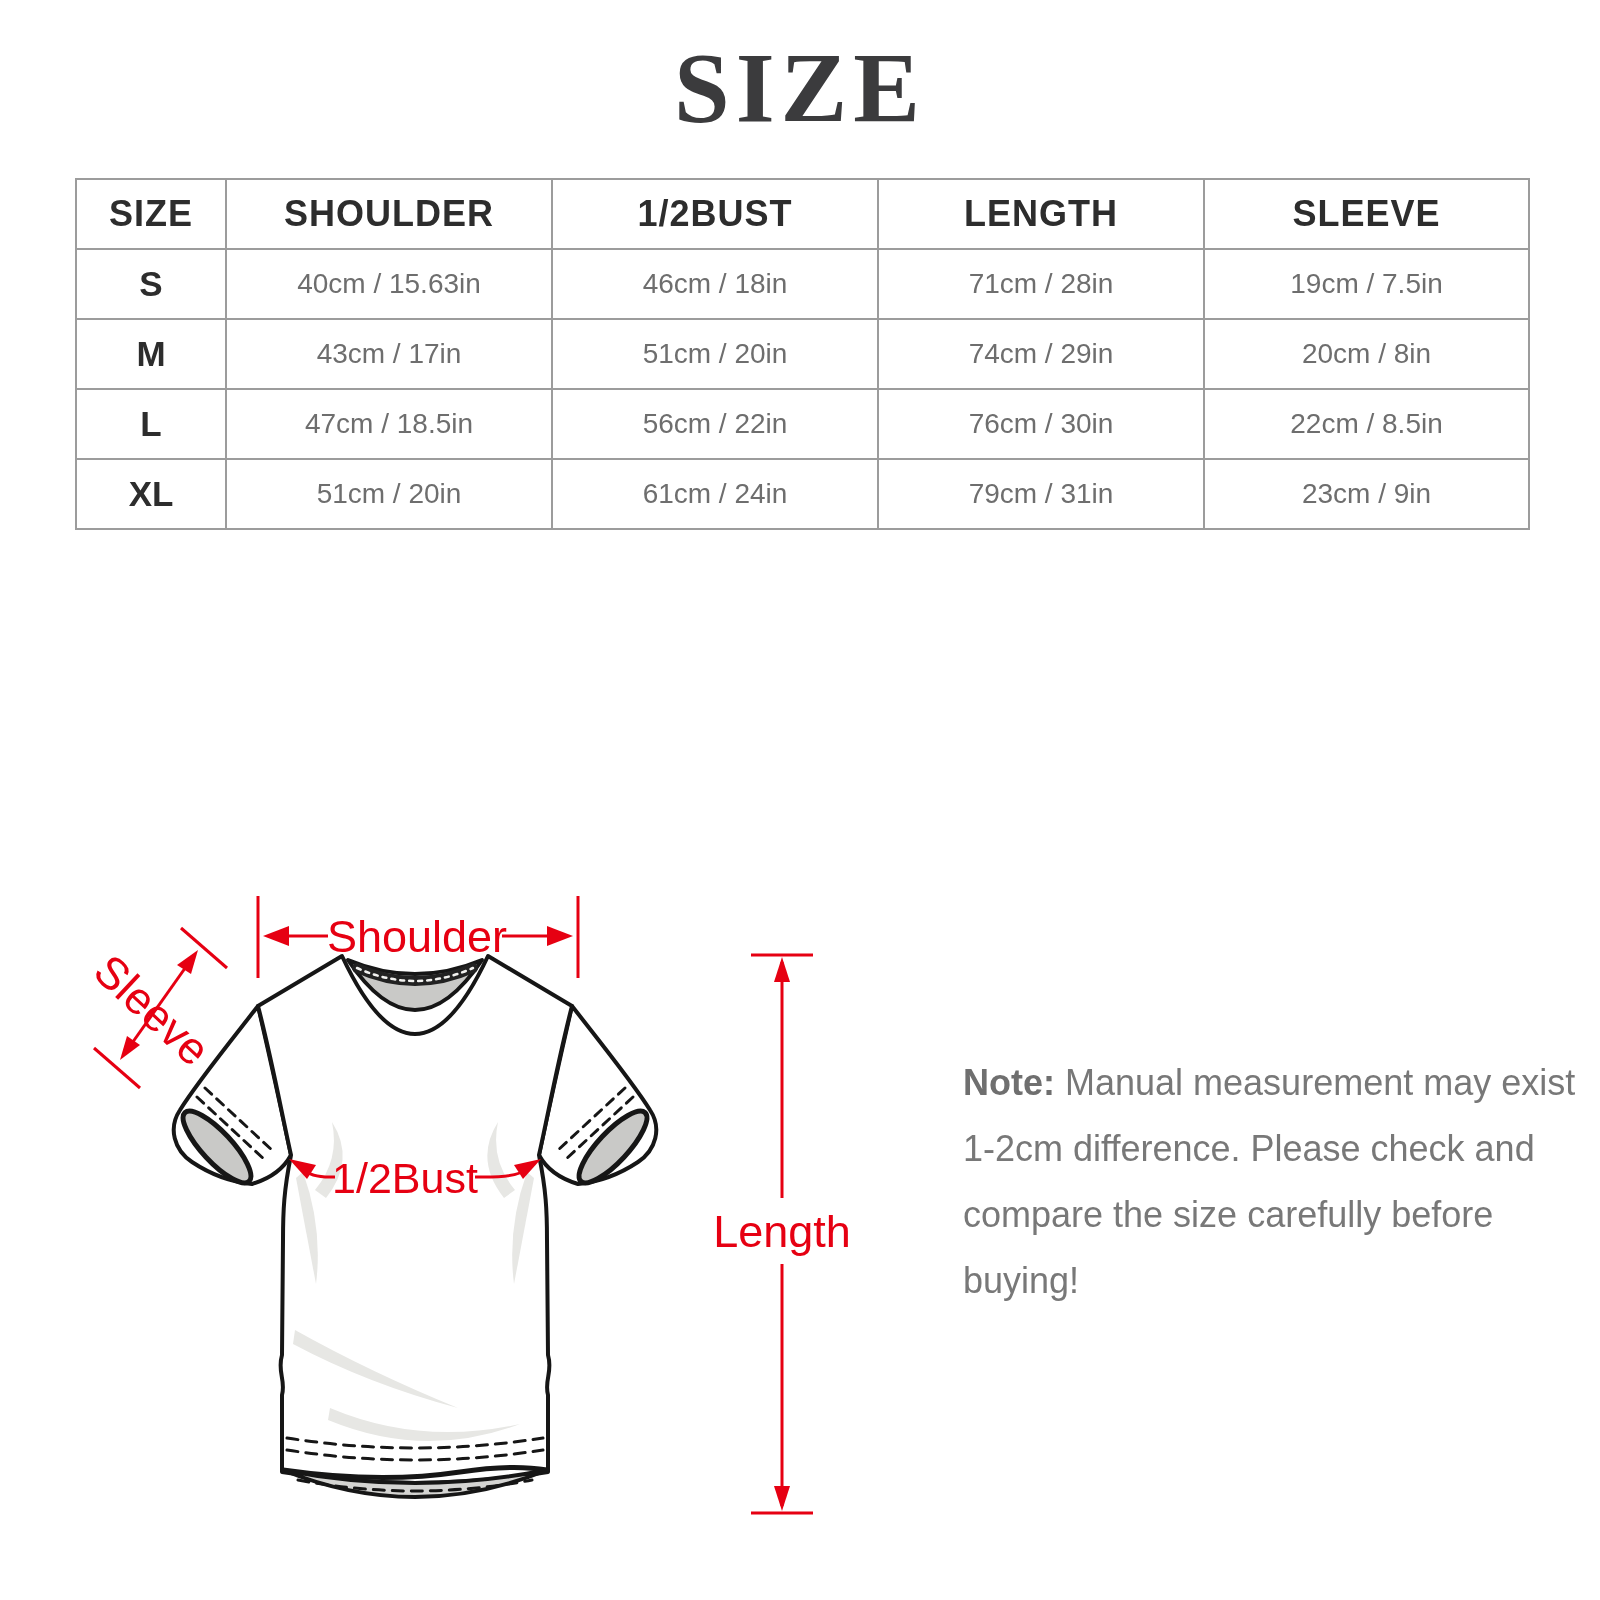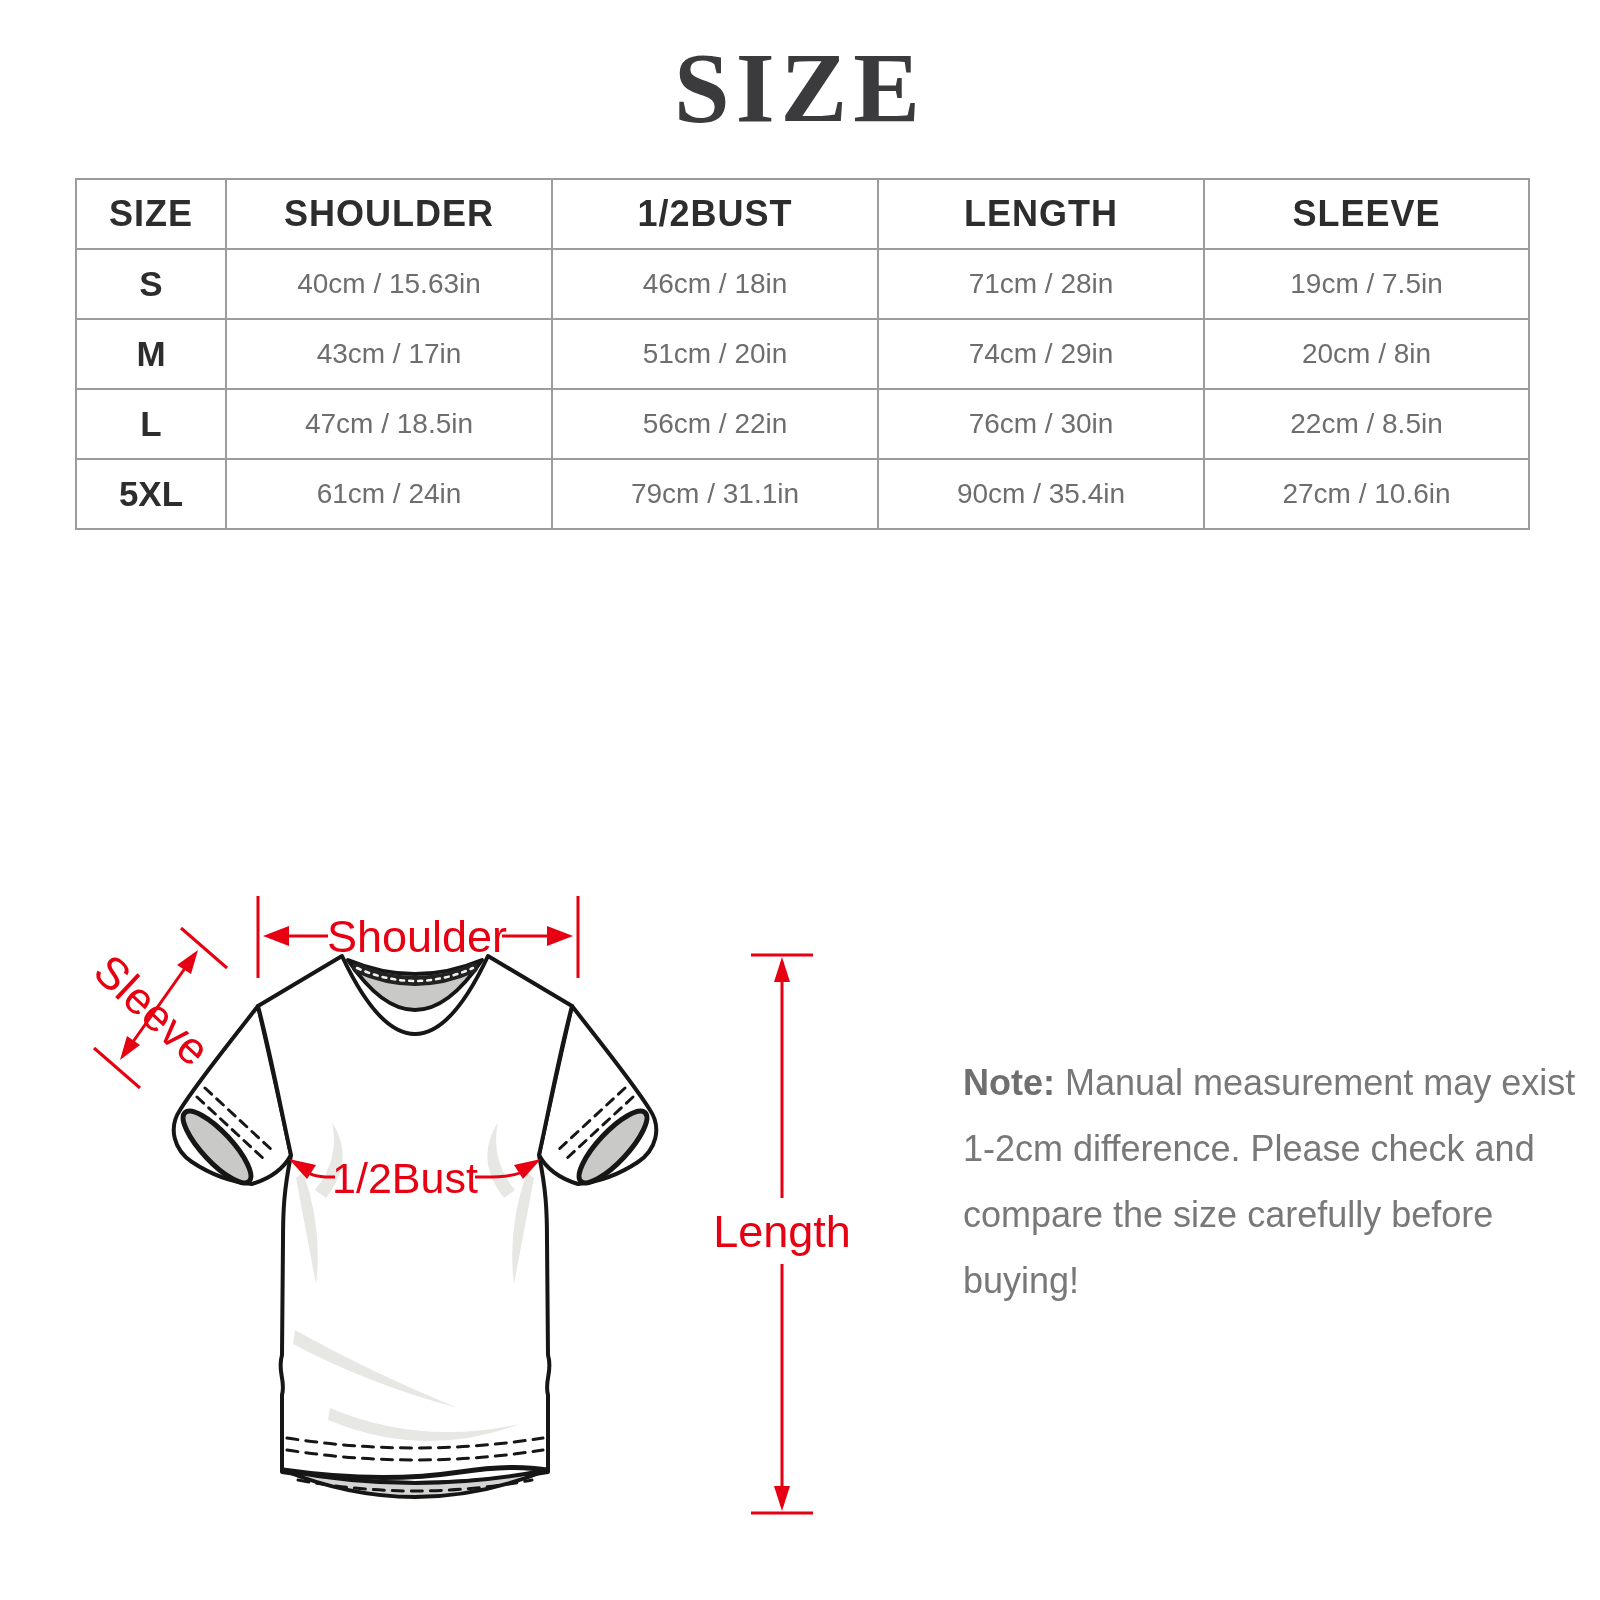--- a/index.html
+++ b/index.html
@@ -77,25 +77,25 @@
     <td>20cm / 8in</td>
   </tr>
   <tr>
     <td class="size-col">L</td>
     <td>47cm / 18.5in</td>
     <td>56cm / 22in</td>
     <td>76cm / 30in</td>
     <td>22cm / 8.5in</td>
   </tr>
   <tr>
-    <td class="size-col">5XL</td>
+    <td class="size-col">XL</td>
+    <td>51cm / 20in</td>
     <td>61cm / 24in</td>
-    <td>79cm / 31.1in</td>
-    <td>90cm / 35.4in</td>
-    <td>27cm / 10.6in</td>
+    <td>79cm / 31in</td>
+    <td>23cm / 9in</td>
   </tr>
 </tbody>
   </table>
 
 <svg class="diagram" width="800" height="720" viewBox="0 0 800 720">
   <g stroke-linejoin="round" stroke-linecap="round">
 
     <path d="M178,146 C150,182 116,224 100,250 C88,268 94,290 112,302 C130,314 152,322 172,324 C192,318 204,308 211,295 C201,248 190,198 178,146 Z" fill="#ffffff" stroke="#161616" stroke-width="4"></path>
     <path d="M492,146 C520,182 554,224 570,250 C582,268 576,290 558,302 C540,314 518,322 498,324 C478,318 466,308 459,295 C469,248 480,198 492,146 Z" fill="#ffffff" stroke="#161616" stroke-width="4"></path>
 

